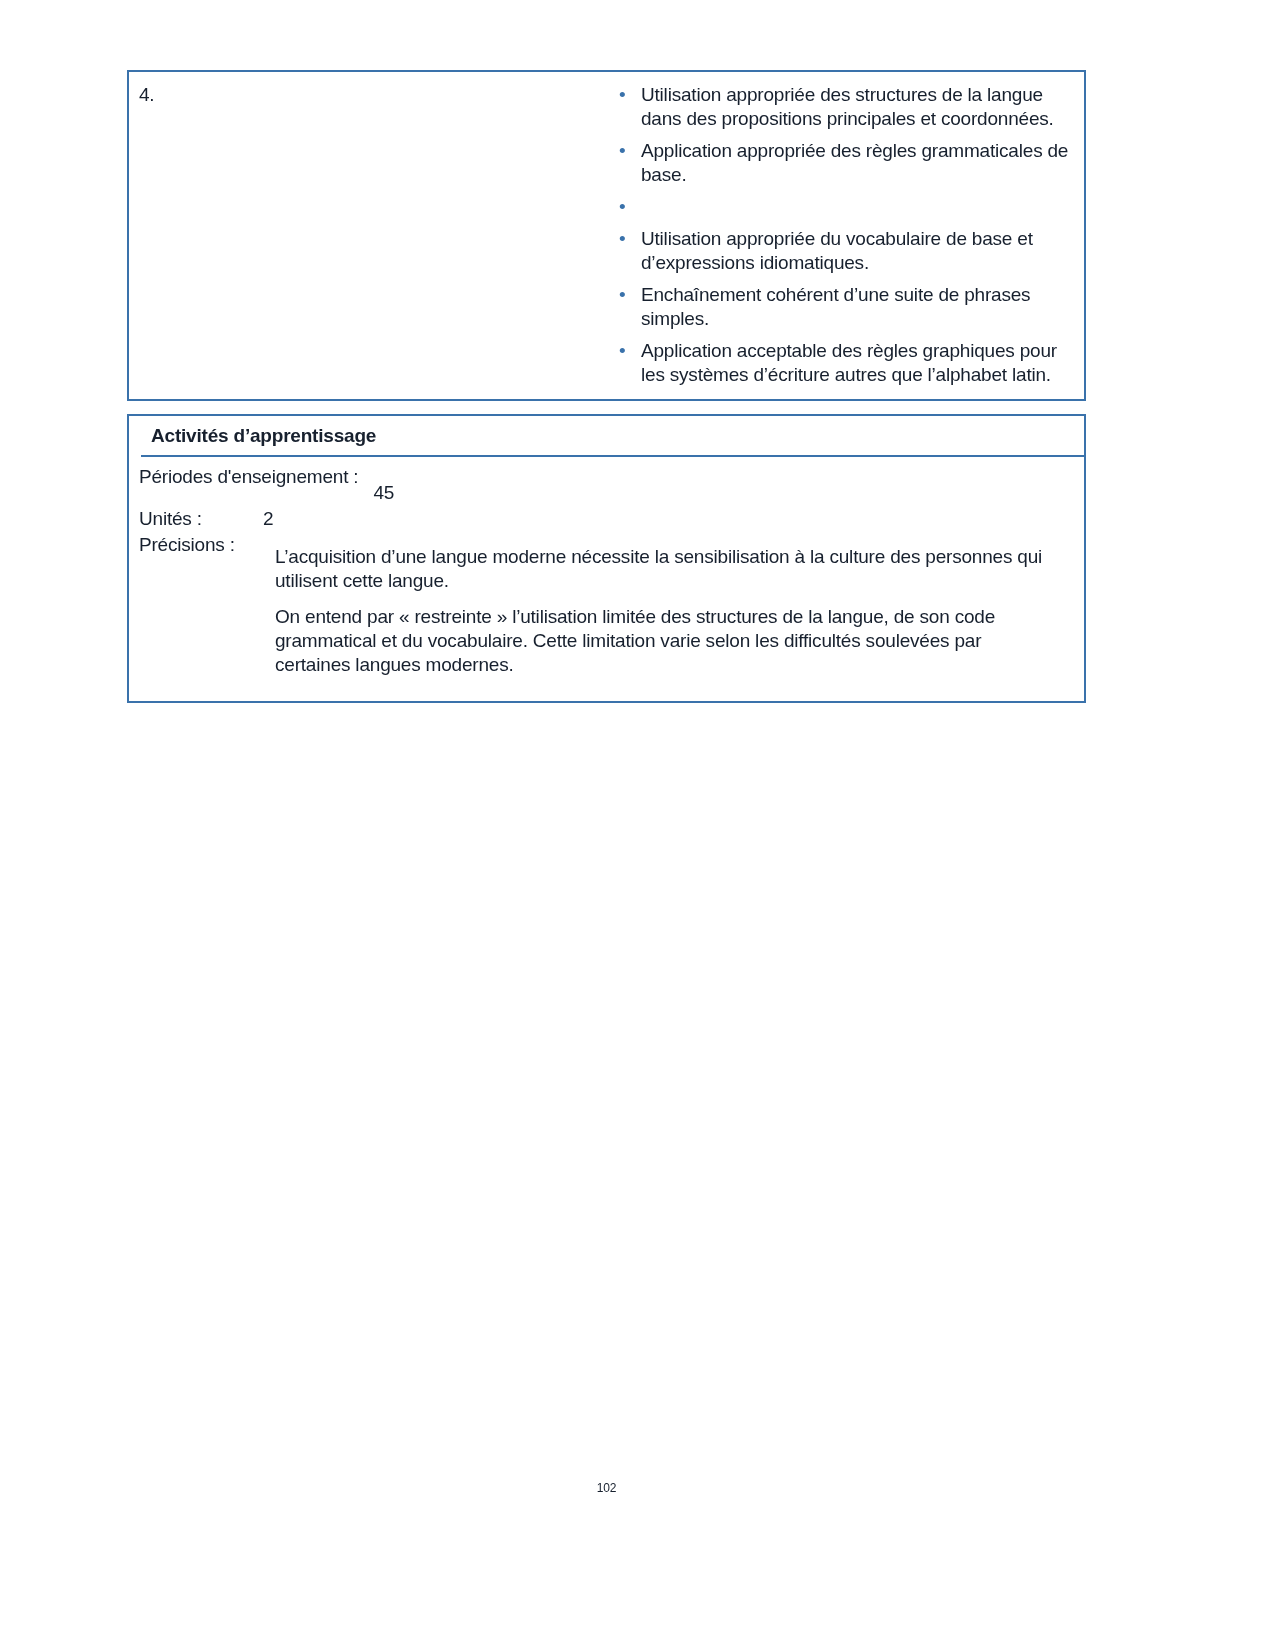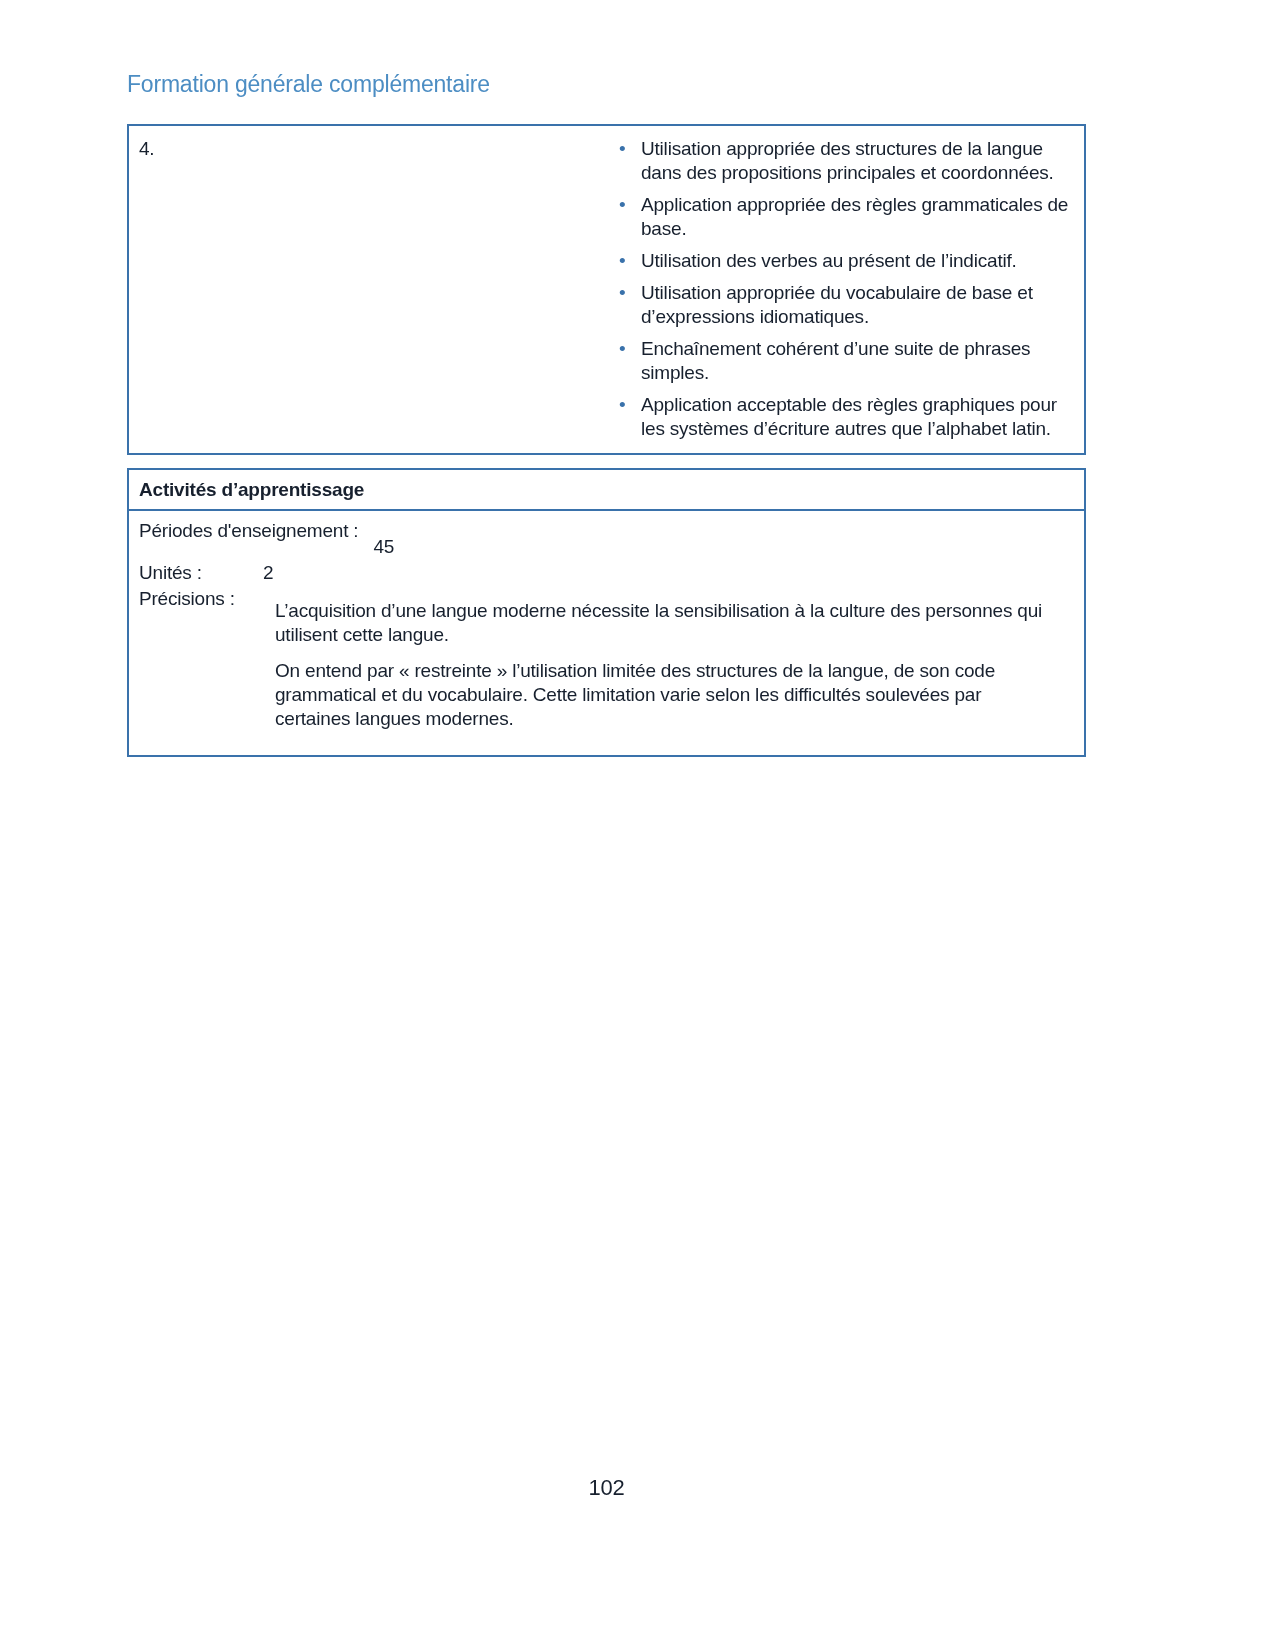--- a/index.html
+++ b/index.html
@@ -62,20 +62,21 @@
     padding-left: 2px;
   }
   
   .activities-box {
     margin-top: 13px;
   }
   .act-header {
     font-weight: bold;
     padding: 8px 10px 7px 10px;
     border-bottom: 2px solid #3a72ab;
+    margin-left: 12px;
   }
   .act-body {
     padding: 6px 24px 12px 10px;
   }
   .act-row {
     display: flex;
     align-items: flex-start;
     margin-top: 2px;
   }
   .act-label {
@@ -85,49 +86,47 @@
   .act-value.gap { margin-left: 15px; margin-top: 16px; }
   .act-paragraphs { flex: 1 1 auto; }
   .act-paragraphs p { margin: 12px; }
   
   .page-number {
     position: absolute;
     top: 1476px;
     left: 127px;
     width: 959px;
     text-align: center;
-    font-size: 22px;
+    font-size: 12px;
     color: #17202e;
   }
 </style>
 </head>
 <body>
 
 <div class="page">
   <div class="content">
 
-    <div class="doc-header">Formation générale complémentaire</div>
 
     <div class="box objective-box">
       <div class="obj-left">
         <span class="obj-num">4.</span>
       </div>
       <div class="obj-right">
         <ul class="bullets">
           <li>
             <span class="bullet-dot">•</span>
             <span>Utilisation appropriée des structures de la langue dans des propositions principales et coordonnées.</span>
           </li>
           <li>
             <span class="bullet-dot">•</span>
             <span>Application appropriée des règles grammaticales de base.</span>
           </li>
           <li>
             <span class="bullet-dot">•</span>
-            <span>Utilisation des verbes au présent de l’indicatif.</span>
           </li>
           <li>
             <span class="bullet-dot">•</span>
             <span>Utilisation appropriée du vocabulaire de base et d’expressions idiomatiques.</span>
           </li>
           <li>
             <span class="bullet-dot">•</span>
             <span>Enchaînement cohérent d’une suite de phrases simples.</span>
           </li>
           <li>

